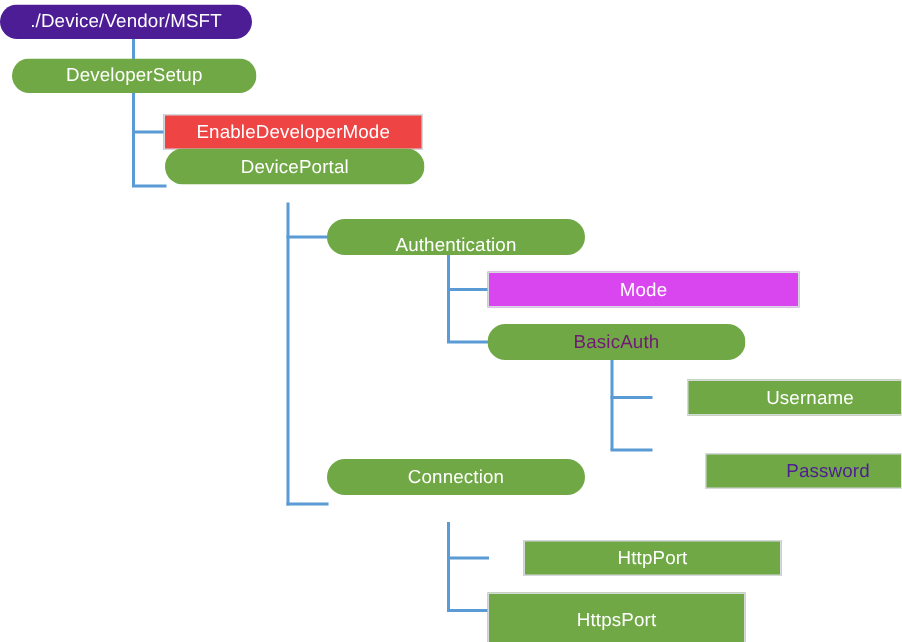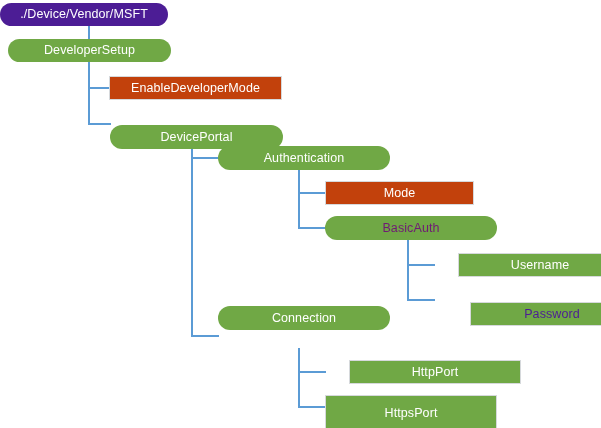--- a/index.html
+++ b/index.html
@@ -72,30 +72,30 @@
       <div class="conn h" style="left: 298px; top: 371px; width: 28px; background: rgb(91, 155, 213);"></div>
       <div class="conn h" style="left: 298px; top: 406px; width: 28px; background: rgb(91, 155, 213);"></div>
     </div>
   <div id="node-layer">
       <div class="node rounded" style="left: 0px; top: 3px; width: 168px; height: 23px; background: #4c1d95; color: rgb(255, 255, 255);">
         <span class="label">./Device/Vendor/MSFT</span>
       </div>
       <div class="node rounded" style="left: 8px; top: 39px; width: 163px; height: 23px; background: rgb(112, 168, 69); color: rgb(255, 255, 255);">
         <span class="label">DeveloperSetup</span>
       </div>
-      <div class="node rect" style="left: 109px; top: 76px; width: 173px; height: 24px; background: #c2410c; color: rgb(255, 255, 255); border-color: rgb(214, 217, 220);">
+      <div class="node rect" style="left: 109px; top: 76px; width: 173px; height: 24px; background: #ef4444; color: rgb(255, 255, 255); border-color: rgb(214, 217, 220);">
         <span class="label">EnableDeveloperMode</span>
       </div>
-      <div class="node rounded" style="left: 110px; top: 125px; width: 173px; height: 24px; background: rgb(112, 168, 69); color: rgb(255, 255, 255);">
+      <div class="node rounded" style="left: 110px; top: 99px; width: 173px; height: 24px; background: rgb(112, 168, 69); color: rgb(255, 255, 255);">
         <span class="label">DevicePortal</span>
       </div>
-      <div class="node rounded" style="left: 218px; top: 146px; width: 172px; height: 24px; background: rgb(112, 168, 69); color: rgb(255, 255, 255);">
+      <div class="node rounded" style="left: 218px; top: 146px; width: 172px; height: 24px; background: rgb(112, 168, 69); color: rgb(255, 255, 255); align-items: flex-end;">
         <span class="label">Authentication</span>
       </div>
-      <div class="node rect" style="left: 325px; top: 181px; width: 149px; height: 24px; background: #c2410c; color: rgb(255, 255, 255); border-color: rgb(214, 217, 220);">
+      <div class="node rect" style="left: 325px; top: 181px; width: 208px; height: 24px; background: #d946ef; color: rgb(255, 255, 255); border-color: rgb(214, 217, 220);">
         <span class="label">Mode</span>
       </div>
       <div class="node rounded" style="left: 325px; top: 216px; width: 172px; height: 24px; background: rgb(112, 168, 69); color: #701a75;">
         <span class="label">BasicAuth</span>
       </div>
       <div class="node rect" style="left: 458px; top: 253px; width: 164px; height: 24px; background: rgb(112, 168, 69); color: rgb(255, 255, 255); border-color: rgb(214, 217, 220);">
         <span class="label">Username</span>
       </div>
       <div class="node rect" style="left: 434px; top: 302px; width: 164px; height: 24px; background: rgb(112, 168, 69); color: #4c1d95; border-color: rgb(214, 217, 220); margin-left: 36px;">
         <span class="label">Password</span>

